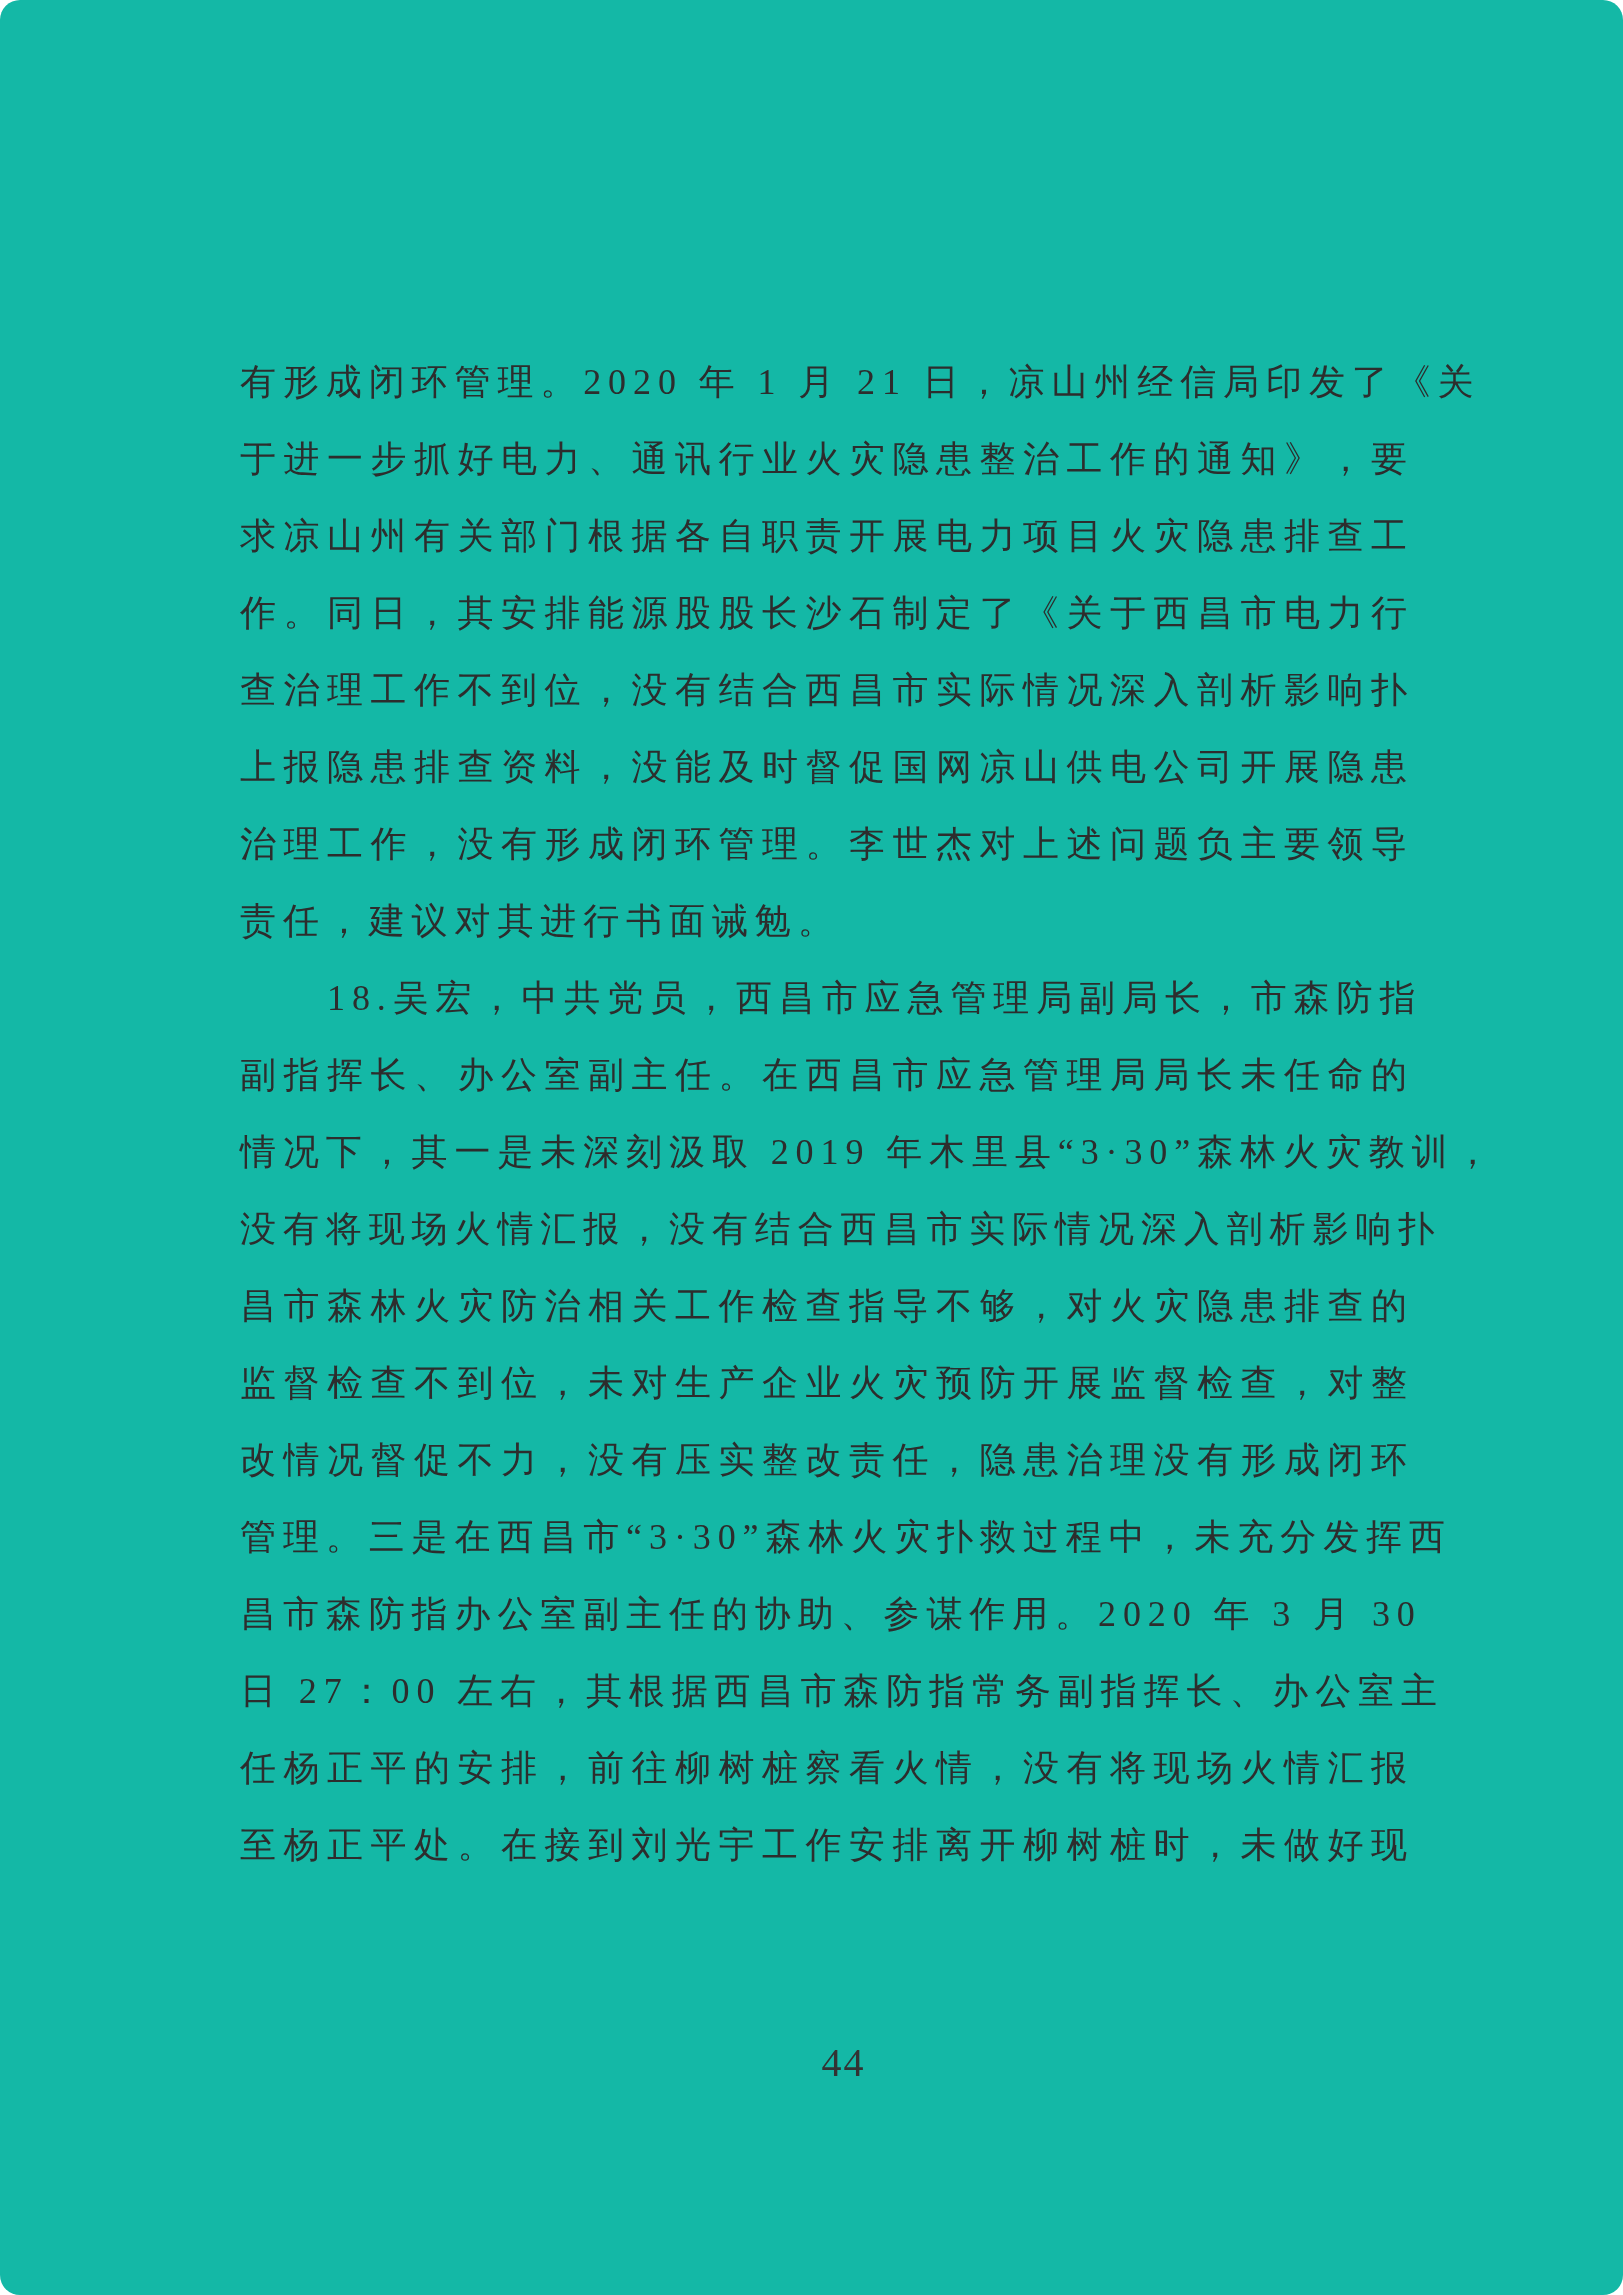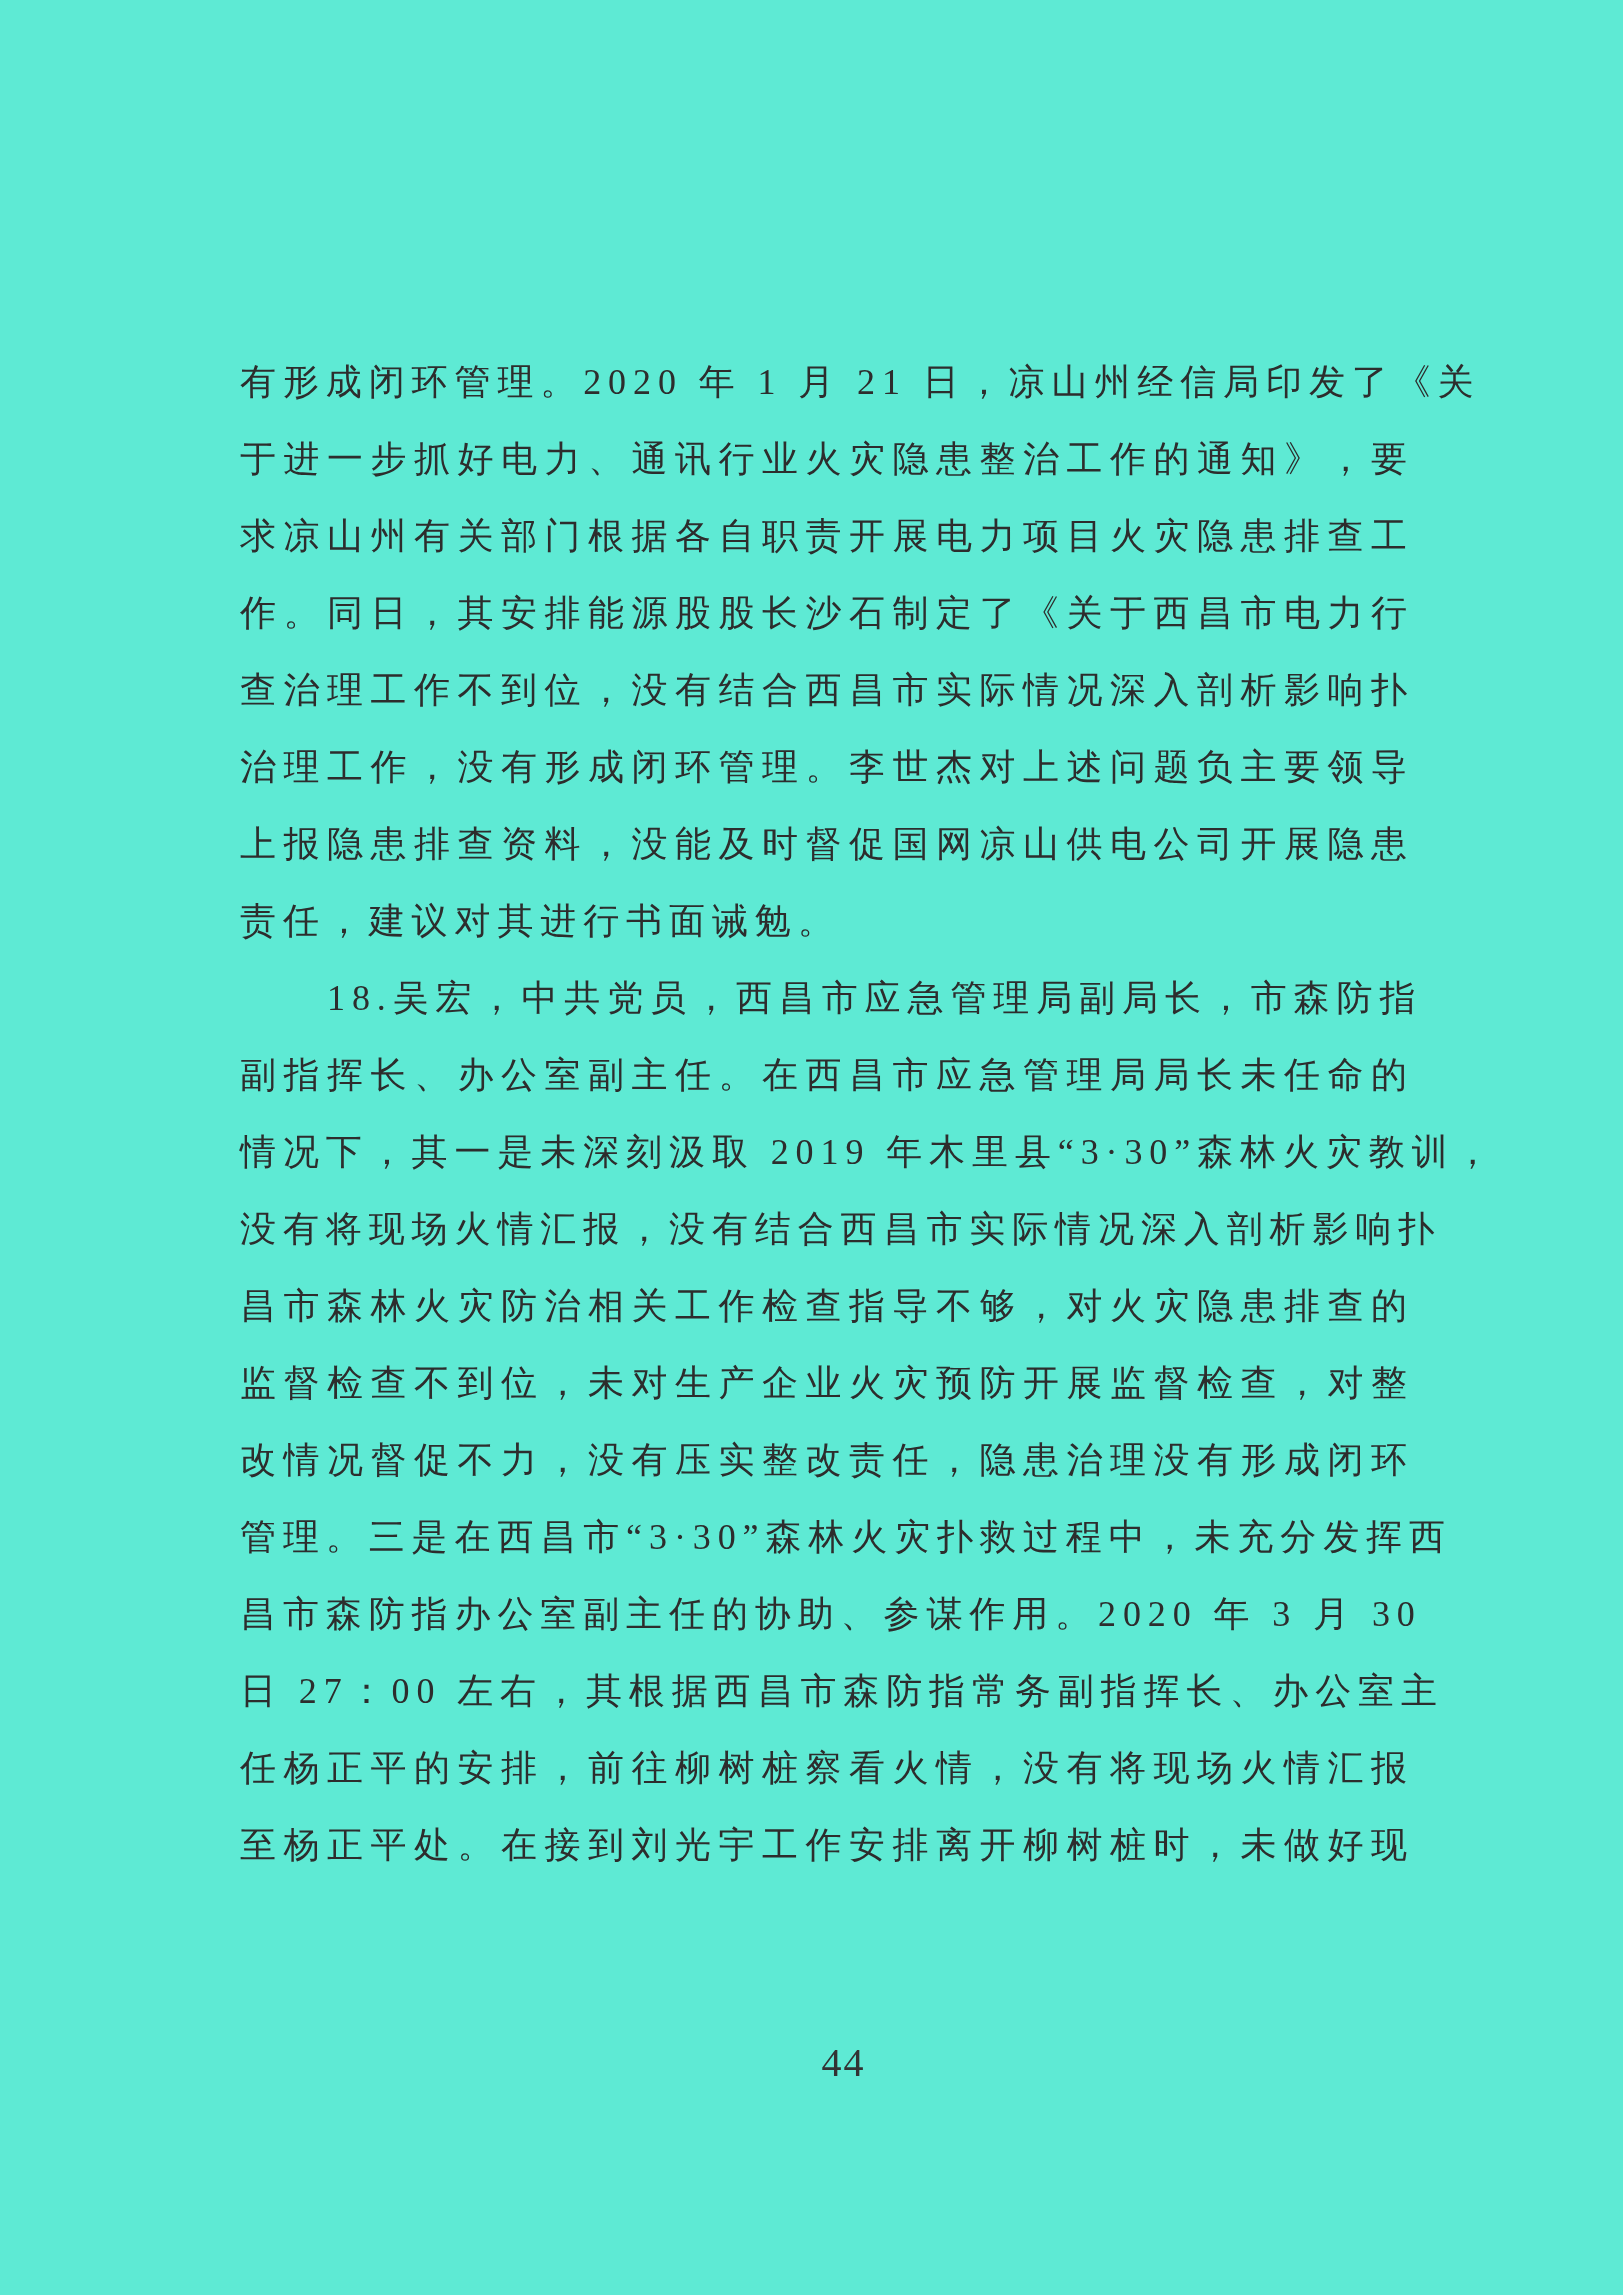--- a/index.html
+++ b/index.html
@@ -11,21 +11,22 @@
     position: relative;
     width: 1623px;
     height: 2295px;
     font-family: "Liberation Serif", "DejaVu Serif", serif;
     color: #2d2d2d;
     overflow: hidden;
   }
   .page {
     position: absolute;
     inset: 0;
-    background: #5eead4;
+    background: #14b8a6;
+    border-radius: 20px;
   }
   .text-block {
     position: absolute;
     left: 240px;
     top: 344px;
     width: 1174px;
   }
   .line {
     display: block;
     height: 77px;
@@ -61,22 +62,22 @@
 <body>
 
 <div class="page">
 
   <div class="text-block">
     <div class="line">有形成闭环管理。2020 年 1 月 21 日，凉山州经信局印发了《关</div>
     <div class="line">于进一步抓好电力、通讯行业火灾隐患整治工作的通知》，要</div>
     <div class="line">求凉山州有关部门根据各自职责开展电力项目火灾隐患排查工</div>
     <div class="line">作。同日，其安排能源股股长沙石制定了《关于西昌市电力行</div>
     <div class="line">查治理工作不到位，没有结合西昌市实际情况深入剖析影响扑</div>
+    <div class="line">上报隐患排查资料，没能及时督促国网凉山供电公司开展隐患</div>
     <div class="line">治理工作，没有形成闭环管理。李世杰对上述问题负主要领导</div>
-    <div class="line">上报隐患排查资料，没能及时督促国网凉山供电公司开展隐患</div>
     <div class="line line--short">责任，建议对其进行书面诫勉。</div>
     <div class="line line--indent">18.吴宏，中共党员，西昌市应急管理局副局长，市森防指</div>
     <div class="line">副指挥长、办公室副主任。在西昌市应急管理局局长未任命的</div>
     <div class="line">情况下，其一是未深刻汲取 2019 年木里县“3·30”森林火灾教训，</div>
     <div class="line">没有将现场火情汇报，没有结合西昌市实际情况深入剖析影响扑</div>
     <div class="line">昌市森林火灾防治相关工作检查指导不够，对火灾隐患排查的</div>
     <div class="line">监督检查不到位，未对生产企业火灾预防开展监督检查，对整</div>
     <div class="line">改情况督促不力，没有压实整改责任，隐患治理没有形成闭环</div>
     <div class="line">管理。三是在西昌市“3·30”森林火灾扑救过程中，未充分发挥西</div>
     <div class="line">昌市森防指办公室副主任的协助、参谋作用。2020 年 3 月 30</div>

